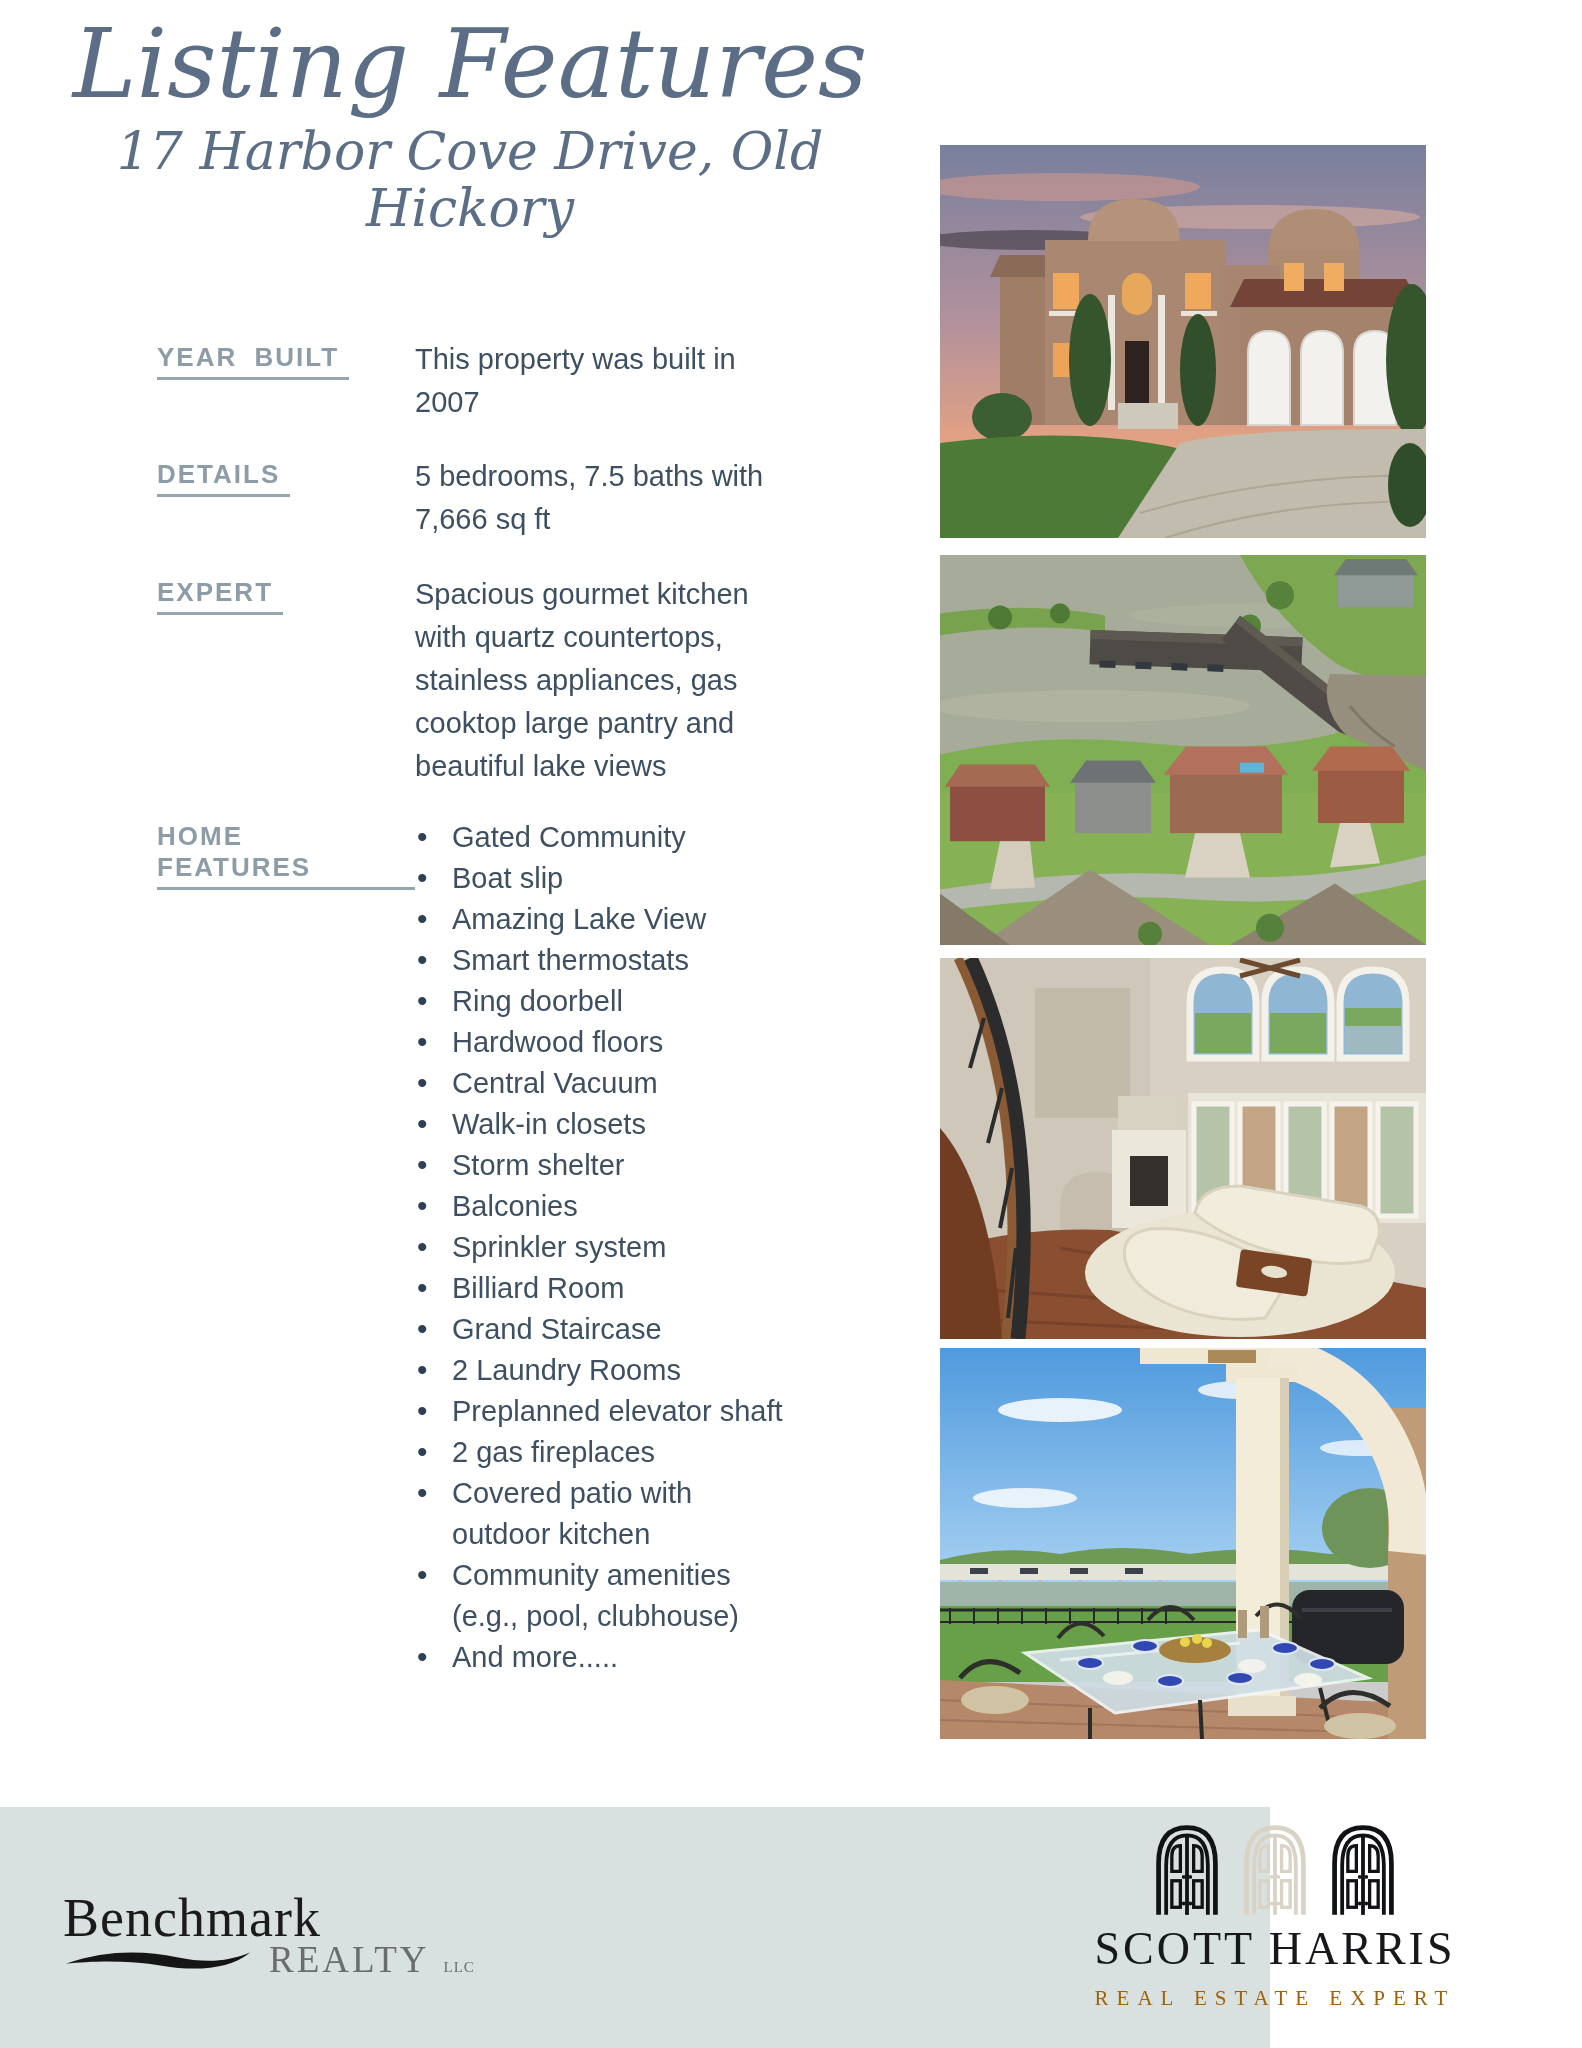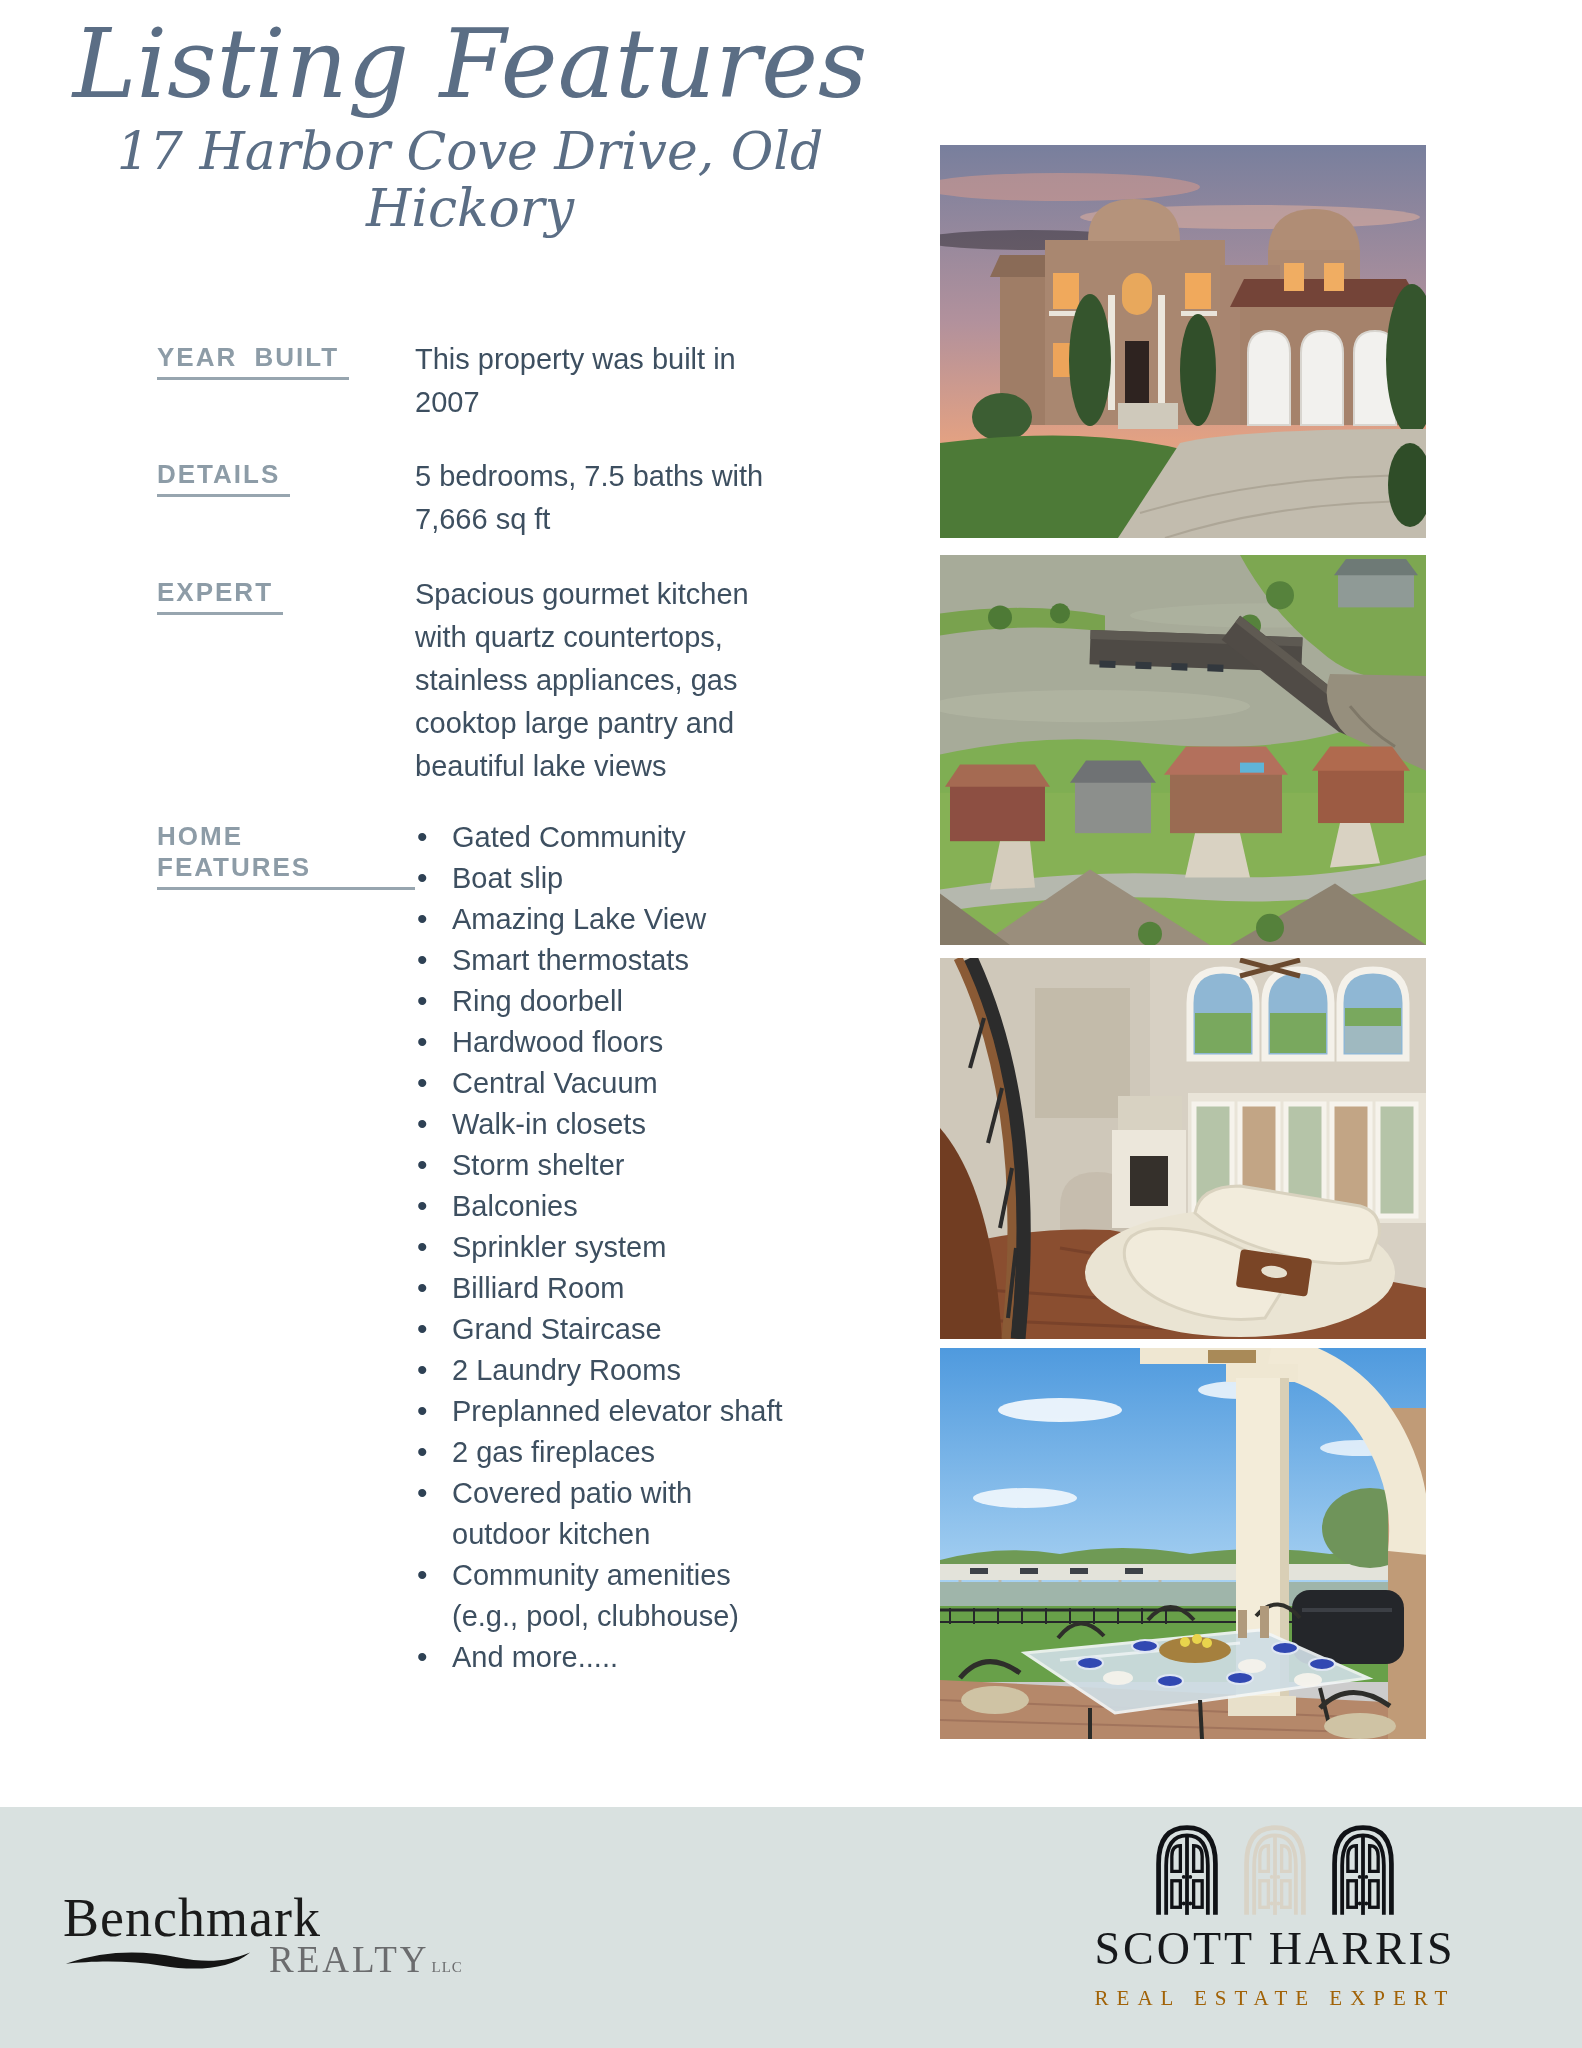--- a/index.html
+++ b/index.html
@@ -33,29 +33,29 @@
   
   .photos{position:absolute;left:940px;top:145px;width:486px;}
   .photo{position:relative;width:486px;overflow:hidden;background:#ccc;}
   #photo1{height:393px;margin-bottom:17px;}
   #photo2{height:390px;margin-bottom:13px;}
   #photo3{height:381px;margin-bottom:9px;}
   #photo4{height:391px;}
   .photo svg{display:block;width:100%;height:100%;}
 
   
-  .footer{position:absolute;left:0;top:1807px;width:1582px;height:241px;background:#d9e1e0;}
+  .footer{position:absolute;left:0;top:1807px;width:1270px;height:241px;background:#d9e1e0;}
 
   .benchmark{position:absolute;left:63px;top:84px;width:410px;color:#1b1b1b;
              font-family:"Liberation Serif",serif;}
   .benchmark-word{font-size:54px;line-height:1;letter-spacing:1px;}
   .benchmark-row{display:flex;align-items:flex-end;margin-top:-4px;}
   .swoosh{width:190px;height:26px;margin-bottom:5px;flex:0 0 auto;}
   .realty{font-size:37px;line-height:1;color:#6b6c6e;letter-spacing:3px;margin-left:16px;}
-  .llc{font-size:15px;line-height:1;color:#6b6c6e;margin:0 0 3px 2px;letter-spacing:1px;text-align:center;}
+  .llc{font-size:15px;line-height:1;color:#6b6c6e;margin:0 0 3px 14px;letter-spacing:1px;text-align:center;}
 
   .scott{position:absolute;left:1085px;top:12px;width:380px;text-align:center;
          color:#16181b;font-family:"Liberation Serif",serif;}
   .doors{display:flex;justify-content:center;gap:16px;}
   .door{width:72px;height:97px;color:#101216;}
   .door.middle{color:#d9d3c6;}
   .scott-name{font-size:46px;line-height:1;letter-spacing:3px;margin-top:10px;white-space:nowrap;}
   .scott-tag{font-size:21px;line-height:1;letter-spacing:8px;margin-top:16px;color:#a16207;white-space:nowrap;}
 </style>
 </head>

